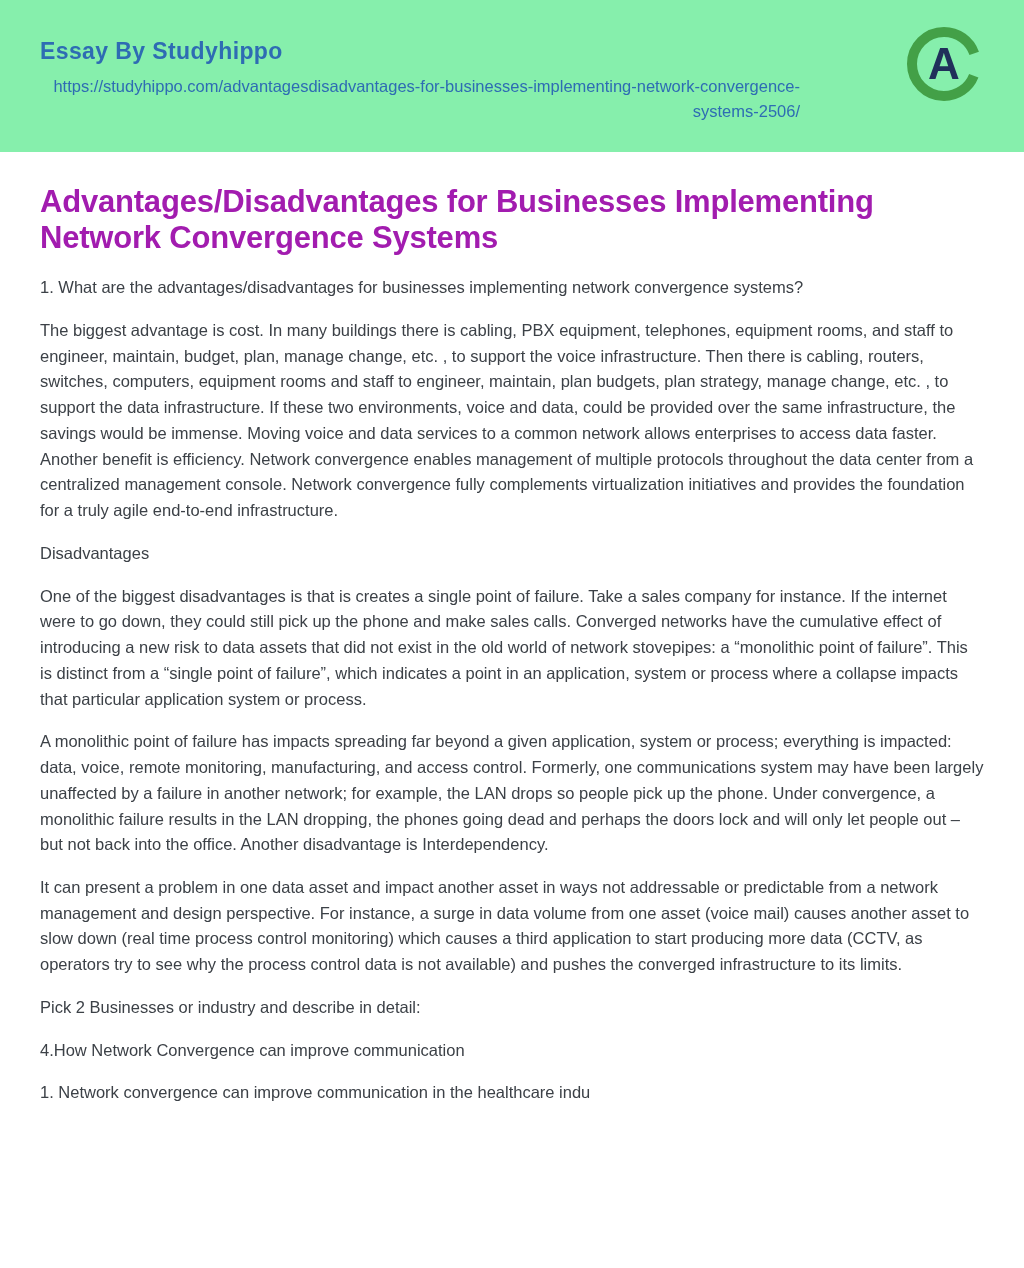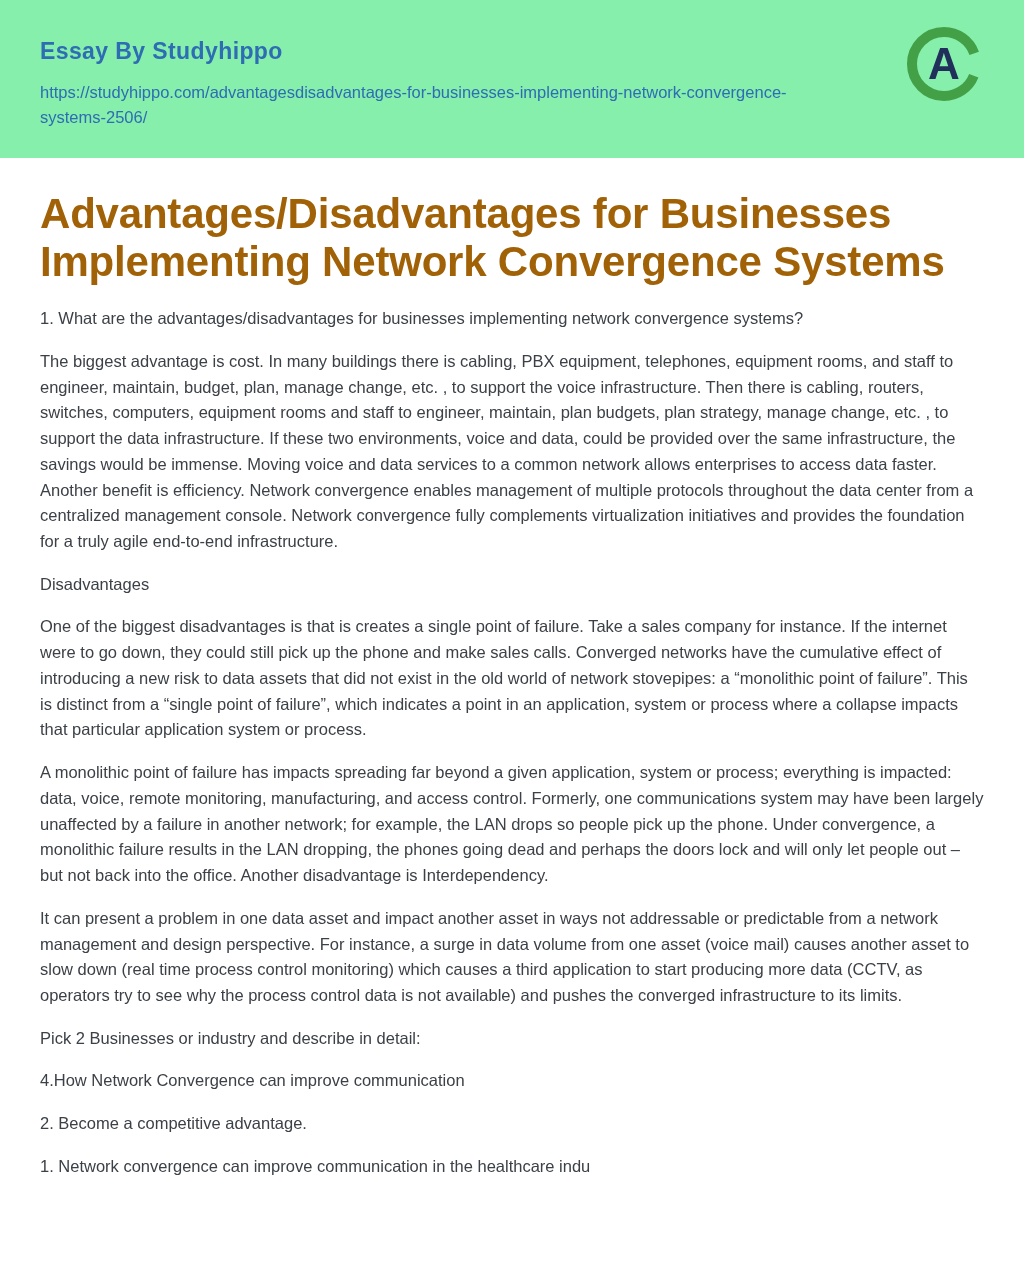--- a/index.html
+++ b/index.html
@@ -27,46 +27,47 @@
     font-size: 23px;
     font-weight: 700;
     letter-spacing: 0.4px;
     margin: 0;
   }
   .page-url {
     display: block;
     color: #2e6cb3;
     font-size: 16.5px;
     line-height: 1.5;
-    margin-top: 15px;
+    margin-top: 9px;
     max-width: 760px;
     text-decoration: none;
     word-break: break-word;
+    text-align: right;
   }
   .logo {
     position: absolute;
     top: 24px;
     right: 40px;
     width: 80px;
     height: 80px;
   }
   .logo svg { width: 100%; height: 100%; }
   .logo-letter {
     font-family: "Liberation Sans", sans-serif;
     font-weight: 700;
     font-size: 44px;
     fill: #20305a;
   }
   
   .article {
     padding: 0 40px;
   }
   .article-title {
-    color: #a16207;
-    font-size: 42px;
+    color: #a21caf;
+    font-size: 31px;
     font-weight: 800;
     line-height: 1.15;
     letter-spacing: -0.2px;
     margin: 32px 0 20px 0;
     max-width: 920px;
   }
   .article p {
     color: #3c4147;
     font-size: 16.5px;
     line-height: 1.56;
@@ -92,16 +93,15 @@
   <h1 class="article-title">Advantages/Disadvantages for Businesses Implementing Network Convergence Systems</h1>
   <div>
       <p>1. What are the advantages/disadvantages for businesses implementing network convergence systems?</p>
       <p>The biggest advantage is cost. In many buildings there is cabling, PBX equipment, telephones, equipment rooms, and staff to engineer, maintain, budget, plan, manage change, etc. , to support the voice infrastructure. Then there is cabling, routers, switches, computers, equipment rooms and staff to engineer, maintain, plan budgets, plan strategy, manage change, etc. , to support the data infrastructure. If these two environments, voice and data, could be provided over the same infrastructure, the savings would be immense. Moving voice and data services to a common network allows enterprises to access data faster. Another benefit is efficiency. Network convergence enables management of multiple protocols throughout the data center from a centralized management console. Network convergence fully complements virtualization initiatives and provides the foundation for a truly agile end-to-end infrastructure.</p>
       <p>Disadvantages</p>
       <p>One of the biggest disadvantages is that is creates a single point of failure. Take a sales company for instance. If the internet were to go down, they could still pick up the phone and make sales calls. Converged networks have the cumulative effect of introducing a new risk to data assets that did not exist in the old world of network stovepipes: a “monolithic point of failure”. This is distinct from a “single point of failure”, which indicates a point in an application, system or process where a collapse impacts that particular application system or process.</p>
       <p>A monolithic point of failure has impacts spreading far beyond a given application, system or process; everything is impacted: data, voice, remote monitoring, manufacturing, and access control. Formerly, one communications system may have been largely unaffected by a failure in another network; for example, the LAN drops so people pick up the phone. Under convergence, a monolithic failure results in the LAN dropping, the phones going dead and perhaps the doors lock and will only let people out – but not back into the office. Another disadvantage is Interdependency.</p>
       <p>It can present a problem in one data asset and impact another asset in ways not addressable or predictable from a network management and design perspective. For instance, a surge in data volume from one asset (voice mail) causes another asset to slow down (real time process control monitoring) which causes a third application to start producing more data (CCTV, as operators try to see why the process control data is not available) and pushes the converged infrastructure to its limits.</p>
       <p>Pick 2 Businesses or industry and describe in detail:</p>
       <p>4.How Network Convergence can improve communication</p>
-      <p>2. Become a competitive advantage.</p>
       <p>1. Network convergence can improve communication in the healthcare indu</p>
     </div>
 </main>
 
 </body></html>

